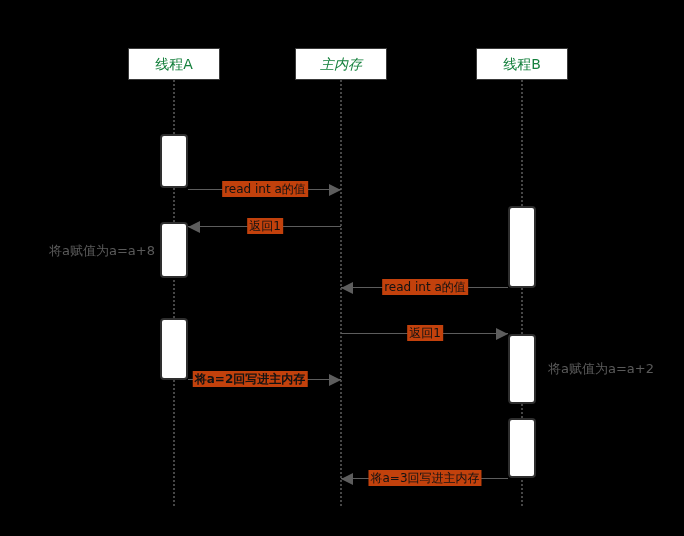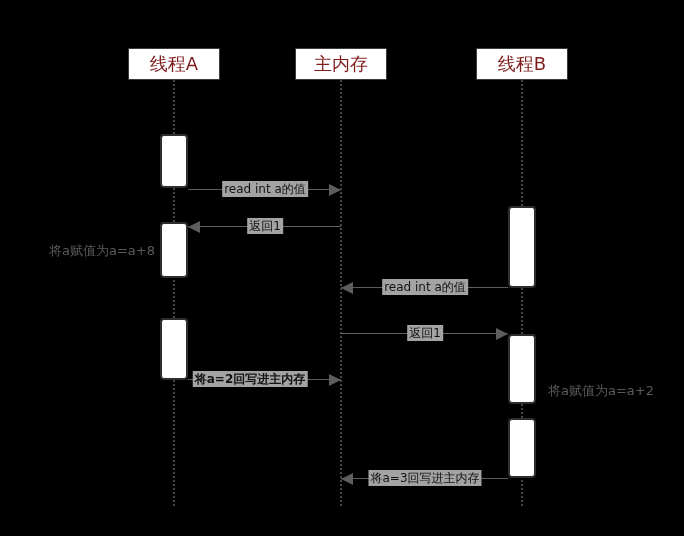--- a/index.html
+++ b/index.html
@@ -18,22 +18,22 @@
     position: absolute;
     left: 0;
     top: 0;
     width: 684px;
     height: 536px;
   }
   .lifeline-head {
     position: absolute;
     background: #ffffff;
     border: 1px solid #3a3a3a;
-    color: #7f1d1d;
-    font-size: 18px;
+    color: #15803d;
+    font-size: 14px;
     line-height: 1;
     display: flex;
     align-items: center;
     justify-content: center;
     box-sizing: border-box;
   }
   .lifeline-line {
     position: absolute;
     width: 0;
     border-left: 2px dotted #464646;
@@ -58,48 +58,48 @@
     border-bottom: 6px solid transparent;
   }
   .arrow-head.right {
     border-left: 12px solid #5d5d5d;
   }
   .arrow-head.left {
     border-right: 12px solid #5d5d5d;
   }
   .msg-label {
     position: absolute;
-    background: #a3a3a3;
+    background: #c2410c;
     color: #121212;
     font-size: 12px;
     line-height: 14px;
     padding: 1px 2px;
     white-space: nowrap;
     transform: translateX(-50%);
     box-sizing: border-box;
   }
   .note-label {
     position: absolute;
     color: #5a5a5a;
     background: transparent;
     font-size: 13px;
     line-height: 15px;
     white-space: nowrap;
   }
-  .note-label.right-side { text-align: center; margin-top: 22px; }
+  .note-label.right-side { text-align: center; }
   .note-label.left-side  { text-align: right; transform: translateX(-100%); }
 </style>
 </head>
 <body>
 
 <div id="diagram">
     <div class="lifeline-line" style="left: 173px; top: 80px; height: 426px;"></div>
     <div class="lifeline-head" style="left: 128px; top: 48px; width: 92px; height: 32px;">线程A</div>
     <div class="lifeline-line" style="left: 340px; top: 80px; height: 426px;"></div>
-    <div class="lifeline-head" style="left: 295px; top: 48px; width: 92px; height: 32px;">主内存</div>
+    <div class="lifeline-head" style="left: 295px; top: 48px; width: 92px; height: 32px; font-style: italic;">主内存</div>
     <div class="lifeline-line" style="left: 521px; top: 80px; height: 426px;"></div>
     <div class="lifeline-head" style="left: 476px; top: 48px; width: 92px; height: 32px; text-align: center;">线程B</div>
     <div class="activation" style="left: 160px; top: 134px; width: 28px; height: 54px;"></div>
     <div class="activation" style="left: 160px; top: 222px; width: 28px; height: 56px;"></div>
     <div class="activation" style="left: 160px; top: 318px; width: 28px; height: 62px;"></div>
     <div class="activation" style="left: 508px; top: 206px; width: 28px; height: 82px;"></div>
     <div class="activation" style="left: 508px; top: 334px; width: 28px; height: 70px;"></div>
     <div class="activation" style="left: 508px; top: 418px; width: 28px; height: 60px;"></div>
     <div class="msg-line" style="left: 188px; top: 189px; width: 153px;"></div>
     <div class="arrow-head right" style="top: 184px; left: 329px;"></div>

